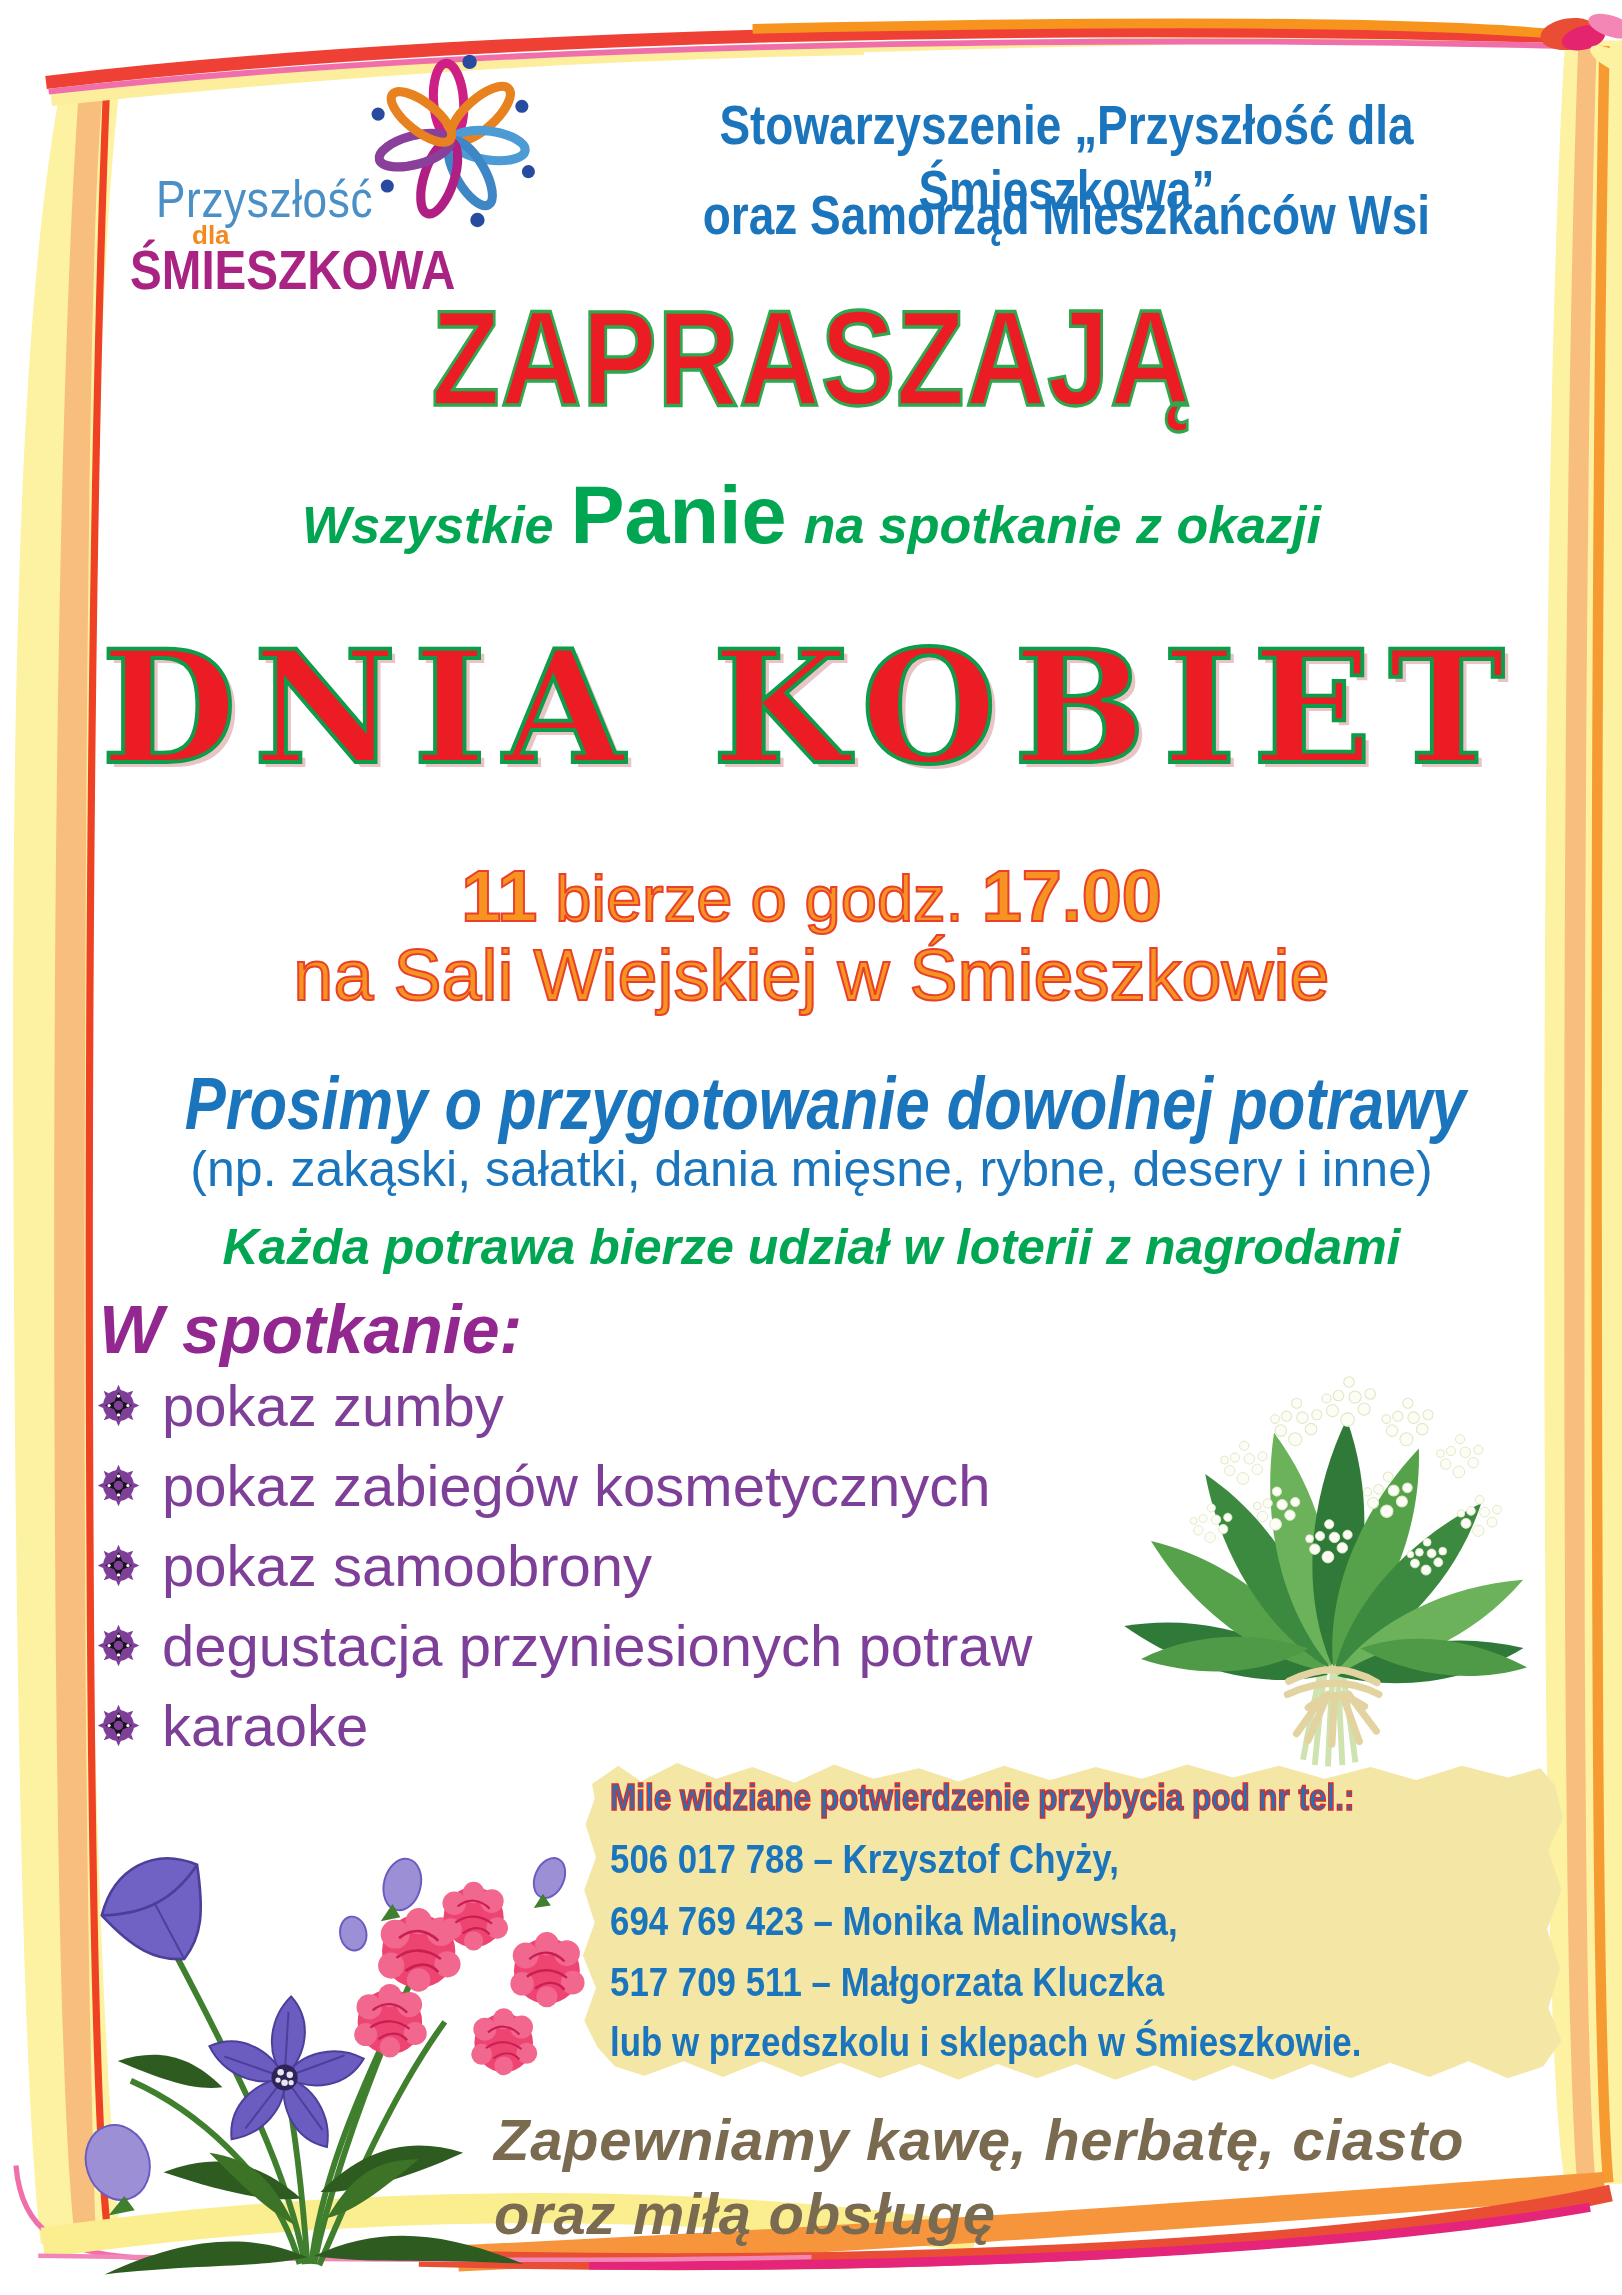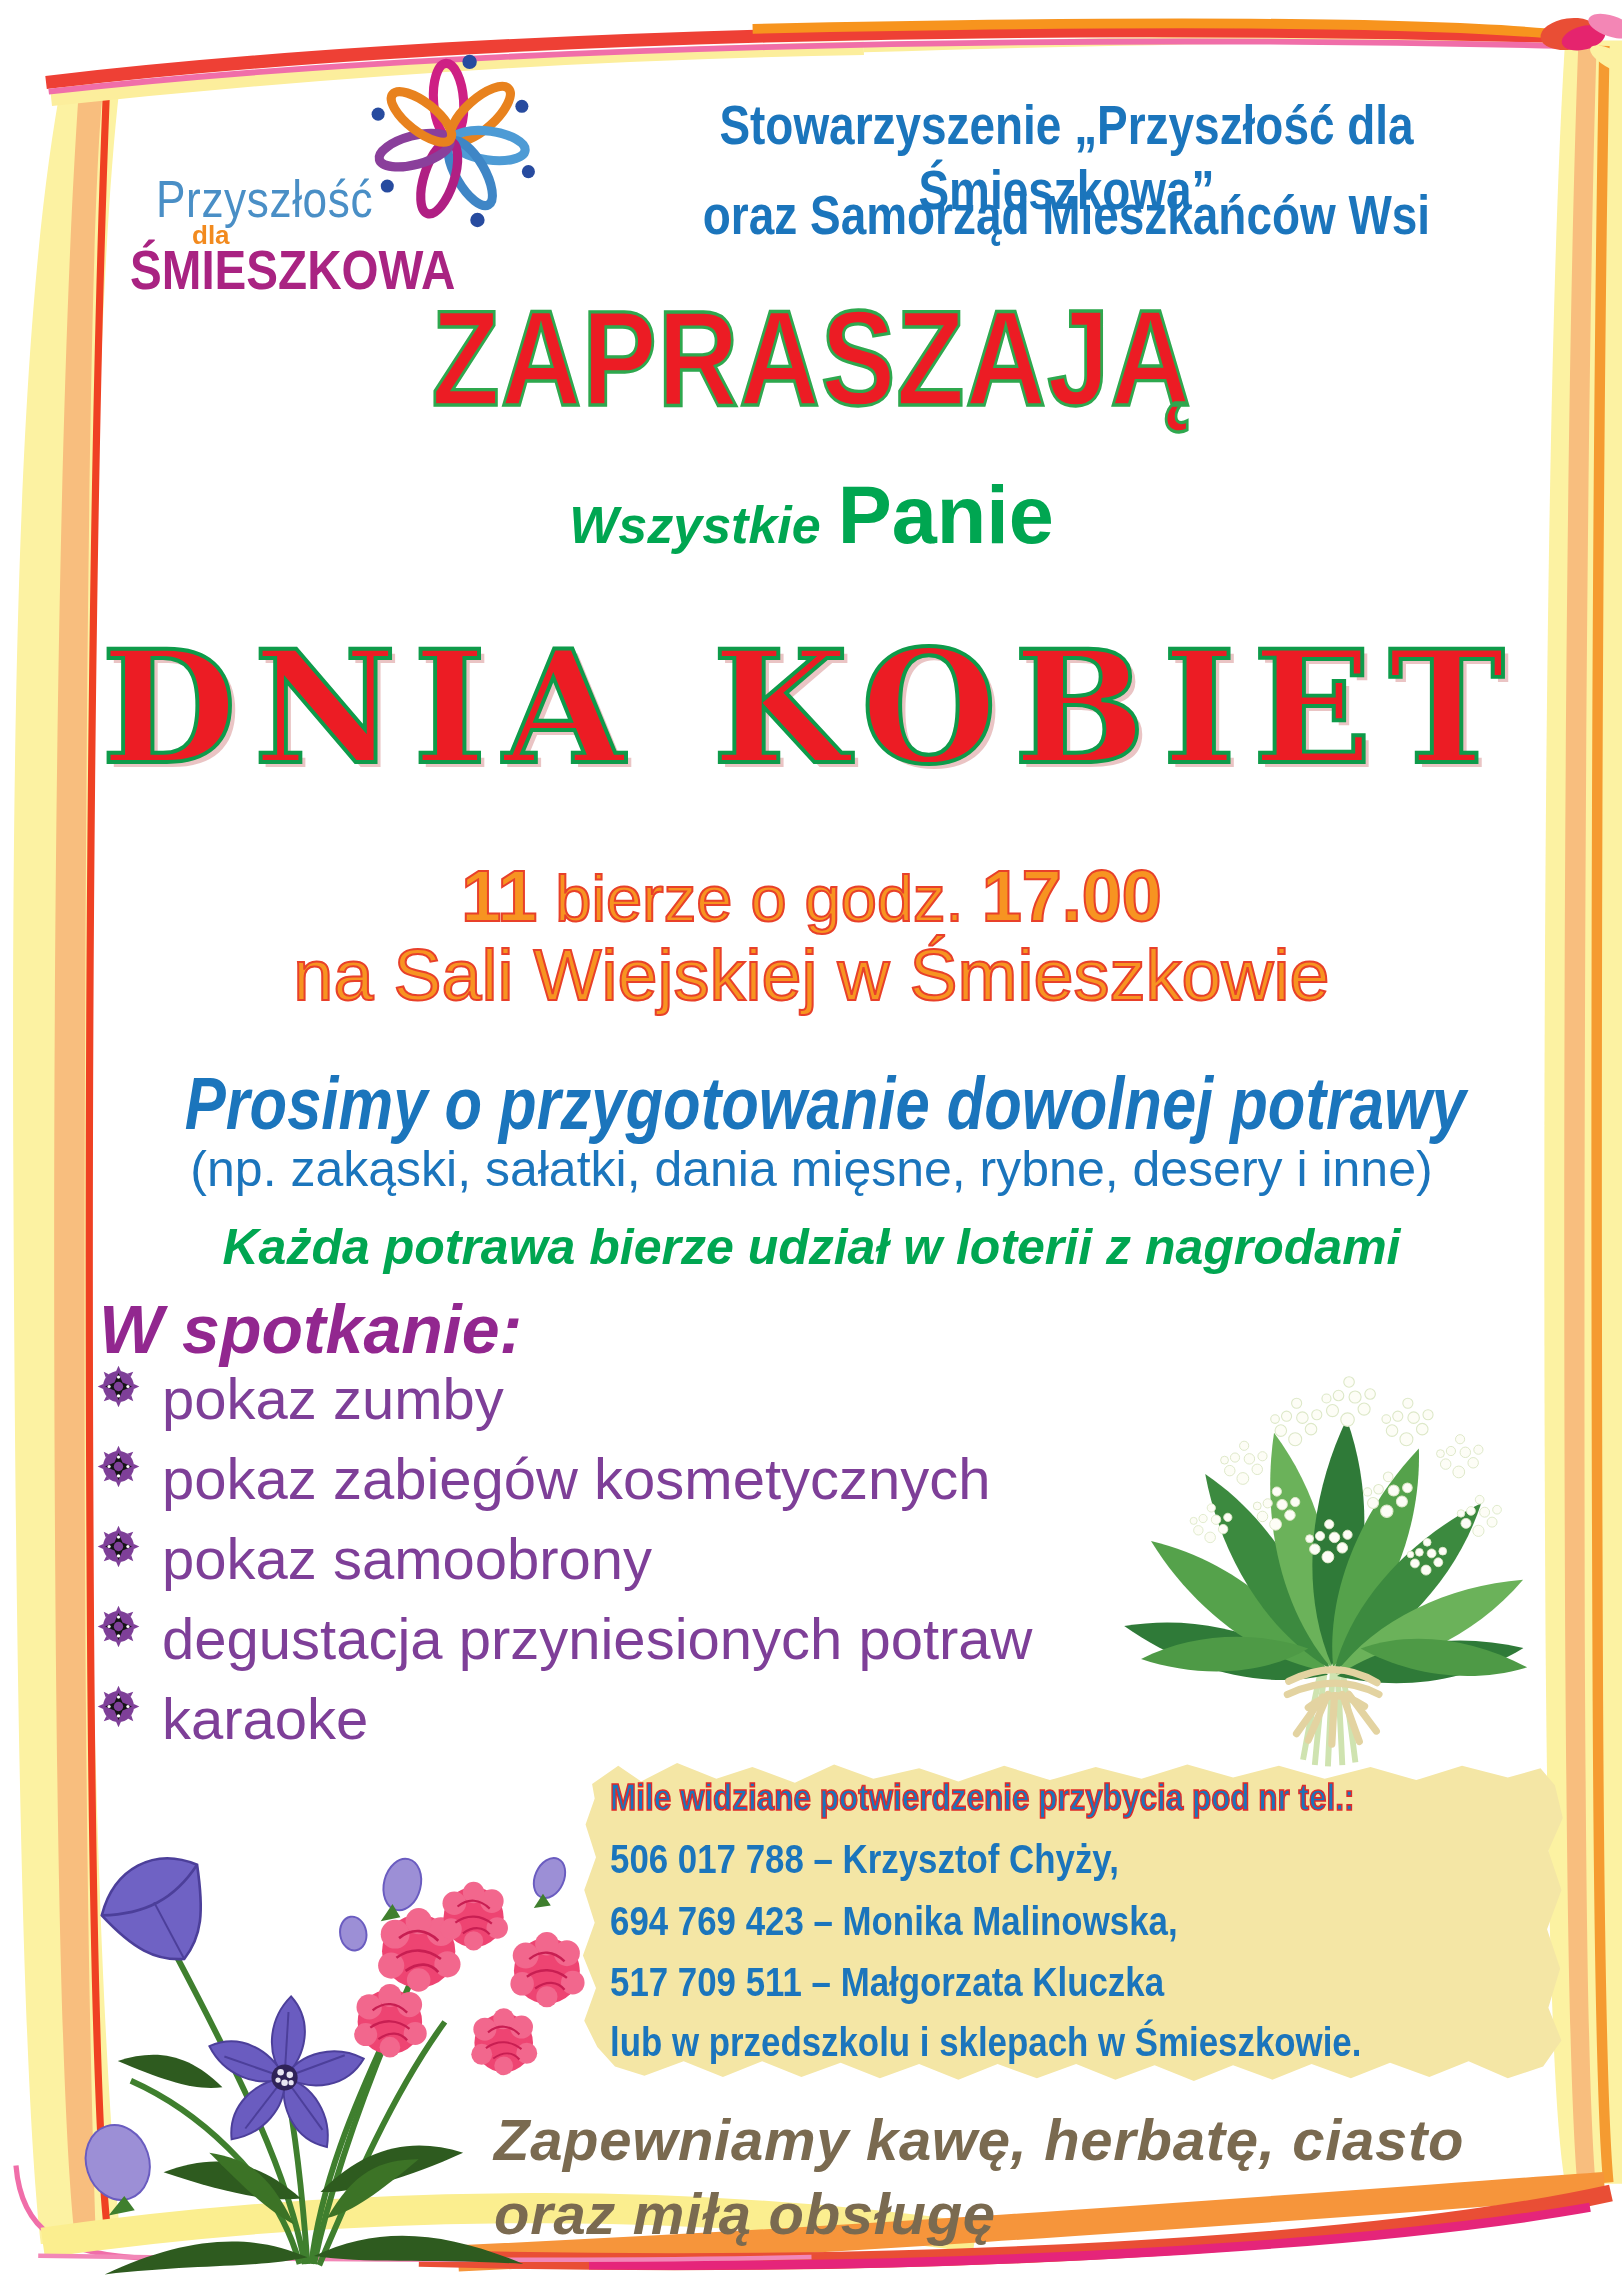--- a/index.html
+++ b/index.html
@@ -35,21 +35,21 @@
   .when1{top:855px;color:#F79421;-webkit-text-stroke:2px #E8402A;font-size:65px;}
   .when1 b{font-size:72px;}
   .when2{top:934px;color:#F79421;-webkit-text-stroke:2px #E8402A;font-size:72px;}
 
   .req1{top:1060px;font-size:75px;color:#1B75BC;font-weight:bold;font-style:italic;padding-left:28px;}
   .req2{top:1140px;font-size:50px;color:#1B75BC;}
   .req3{top:1218px;font-size:50px;color:#00A651;font-weight:bold;font-style:italic;}
 
   .prog-h{top:1290px;left:99px;font-size:68px;color:#92278F;font-weight:bold;font-style:italic;}
   .prog-list{top:1365px;left:97px;list-style:none;margin:0;padding:0;}
-  .prog-list li{height:80px;display:flex;gap:22px;
+  .prog-list li{height:80px;display:flex;align-items:center;gap:22px;
                 font-size:58px;color:#7E3F98;}
   .bullet-ico{width:43px;height:43px;flex:0 0 43px;}
 
   
   .contact-box{left:579px;top:1759px;width:989px;height:330px;}
   .contact-box svg{position:absolute;left:0;top:0;}
   .c-head{position:absolute;left:31px;top:18.3px;font-size:37px;font-weight:bold;color:#1B75BC;
           -webkit-text-stroke:1.6px #E02A2A;letter-spacing:0px;}
   .c-line{position:absolute;left:31px;font-size:41px;font-weight:bold;color:#1B75BC;}
   .c1{top:77px;} .c2{top:139px;} .c3{top:200px;} .c4{top:260px;}
@@ -115,20 +115,21 @@
 </svg>
 
 <div class="abs hdr hdr1"><span class="cond">Stowarzyszenie „Przyszłość dla Śmieszkowa”</span></div>
 <div class="abs hdr hdr2"><span class="cond">oraz Samorząd Mieszkańców Wsi</span></div>
 
 <div class="abs center invite"><span class="cond">ZAPRASZAJĄ</span></div>
 
 <div class="abs subtitle">
   <span class="small">Wszystkie</span>
   <span class="big">Panie</span>
+  <span class="small">na spotkanie z okazji</span>
 </div>
 
 <div class="abs center event-title"><span>DNIA KOBIET</span></div>
 
 <div class="abs center when1">
   <b>11</b><span> bierze o godz. </span><b>17.00</b>
 </div>
 <div class="abs center when2"><span>na Sali Wiejskiej w Śmieszkowie</span></div>
 
 <div class="abs center req1"><span class="cond">Prosimy o przygotowanie dowolnej potrawy</span></div>

